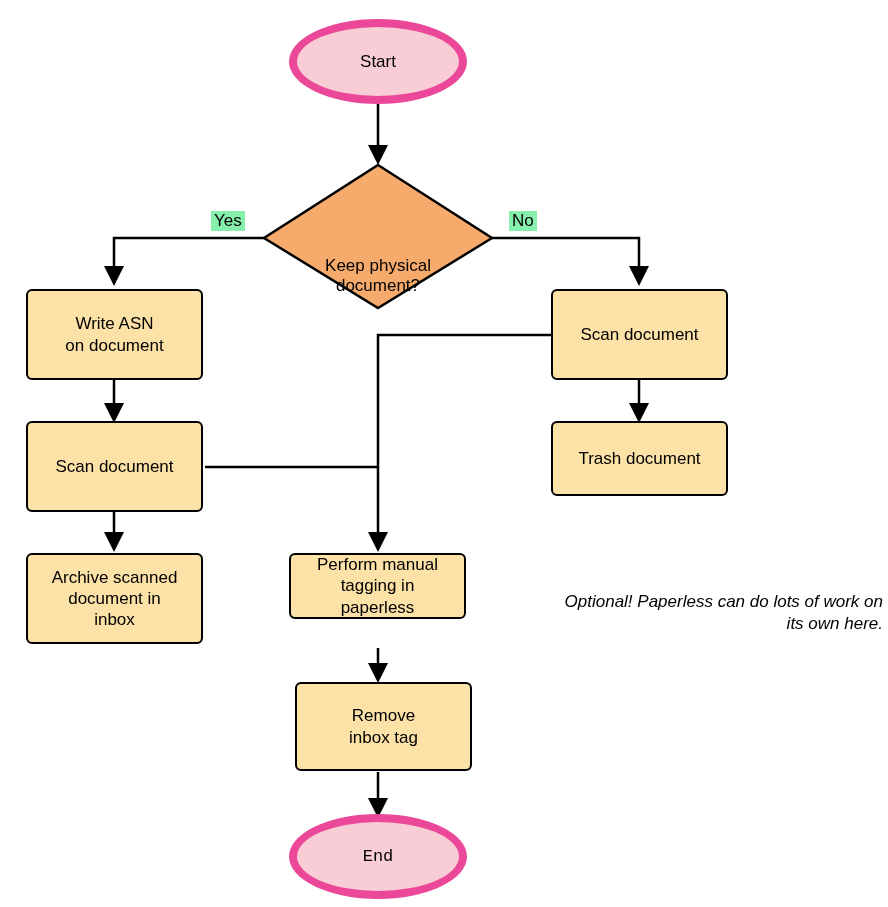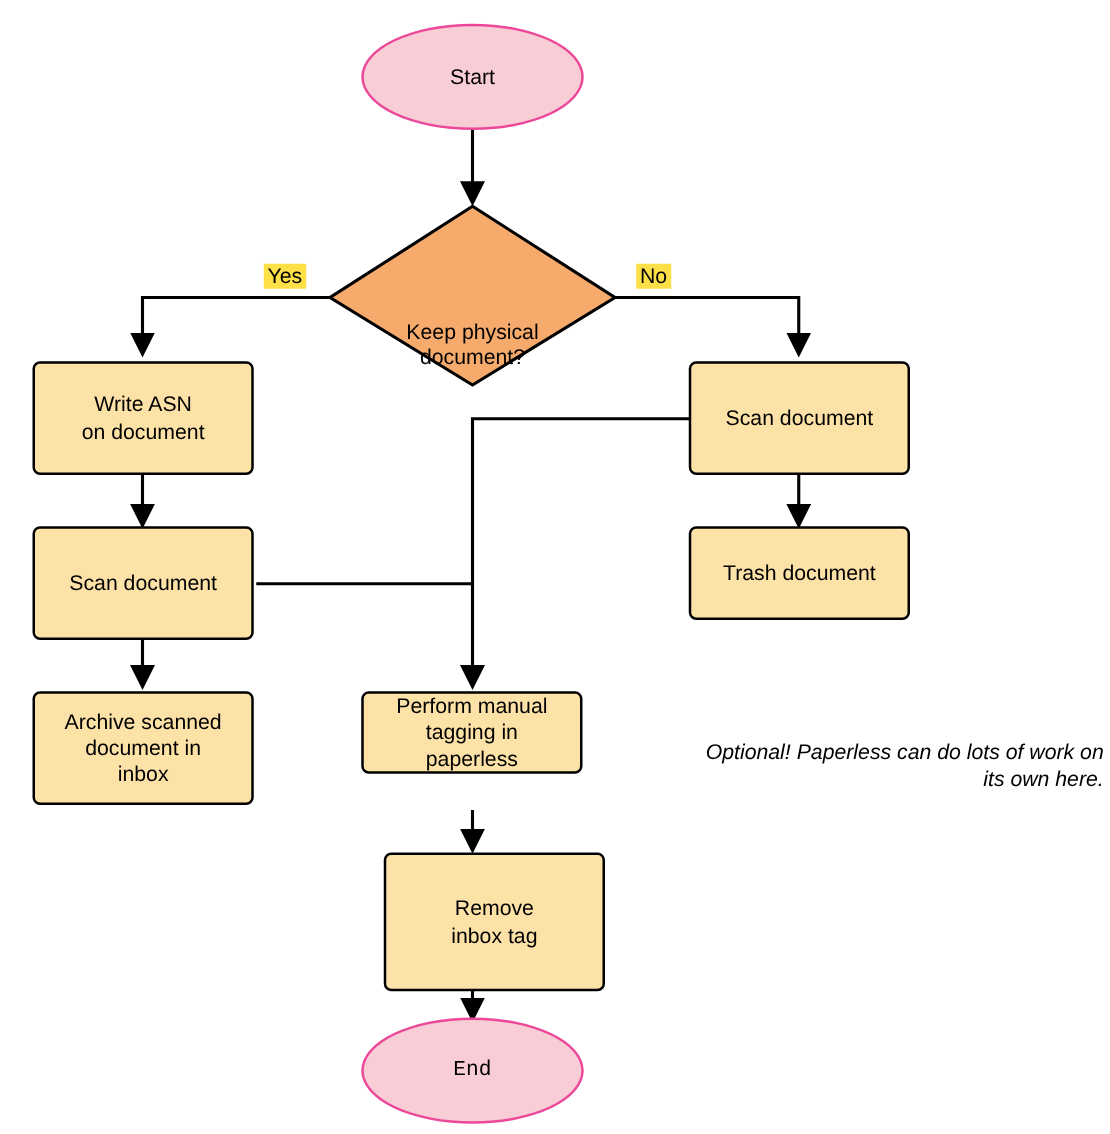--- a/index.html
+++ b/index.html
@@ -29,39 +29,39 @@
     align-items: center;
     justify-content: center;
     text-align: center;
     color: #000000;
     font-size: 17px;
     line-height: 1.25;
     white-space: pre-line;
   }
   .terminator {
     background: #f8cdd5;
-    border: 2px solid #ec4899;
+    border: 8px solid #ec4899;
     border-radius: 50%;
   }
   .process {
     background: #fde2a7;
     border: 2px solid #000000;
     border-radius: 6px;
   }
   .decision-label {
     position: absolute;
     font-size: 17px;
     color: #000000;
     white-space: nowrap;
   }
   .edge-label {
     position: absolute;
     font-size: 17px;
     color: #000000;
-    background: #fde047;
+    background: #86efac;
     padding: 0 3px;
     white-space: nowrap;
   }
   .note {
     position: absolute;
     font-size: 17px;
     font-style: italic;
     color: #000000;
     line-height: 1.3;
     white-space: pre-line;
@@ -136,21 +136,21 @@
   <div class="node process" style="left:551px; top:421px; width:177px; height:75px;">
     <span>Trash document</span>
   </div>
 
   <div class="node process" style="left:289px; top:553px; width:177px; height:66px;">
     <span>Perform manual
 tagging in
 paperless</span>
   </div>
 
-  <div class="node process" style="left:307px; top:682px; width:177px; height:111px;">
+  <div class="node process" style="left:295px; top:682px; width:177px; height:89px;">
     <span>Remove
 inbox tag</span>
   </div>
 
   <div class="node terminator" style="left:289px; top:814px; width:178px; height:85px;font-family:Liberation Mono, monospace;">
     <span>End</span>
   </div>
 
   <div class="note" style="left:483px; top:591px; width:400px;">Optional! Paperless can do lots of work on
 its own here.</div>

